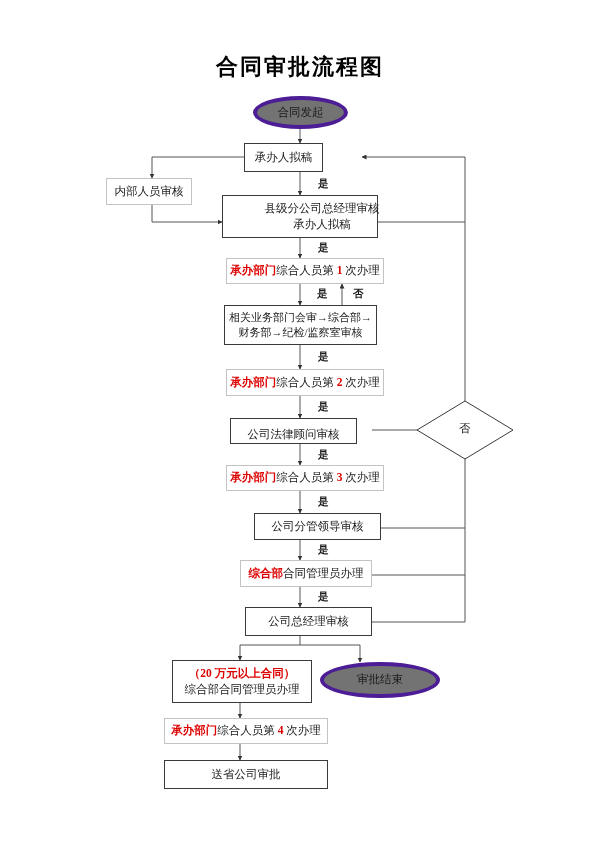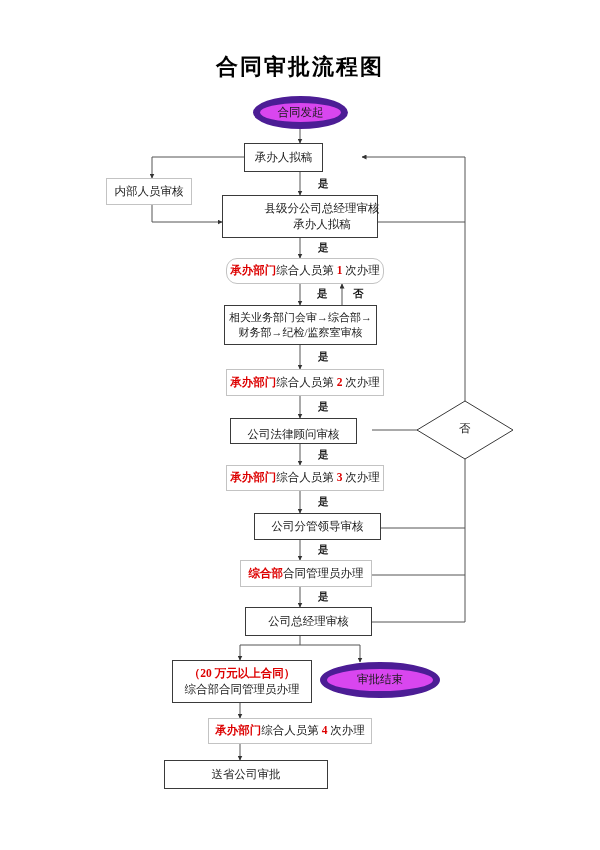--- a/index.html
+++ b/index.html
@@ -37,23 +37,23 @@
     background: #ffffff;
     z-index: 2;
   }
   .node.box-dark {
     border: 1px solid #3a3a3a;
   }
   .node.box-light {
     border: 1px solid #c3c3c3;
   }
   .node.ellipse {
-    border: 7px solid #4c1d95;
+    border: 4px solid #4c1d95;
     border-radius: 50%;
-    background: #d946ef;
+    background: #737373;
   }
   .node-text {
     font-size: 11.5px;
     white-space: nowrap;
   }
   .node-text.small {
     font-size: 11px;
   }
   .red {
     color: #dd0000;
@@ -168,21 +168,21 @@
 
   <div class="node box-light" style="left:106px; top:178px; width:86px; height:27px;">
     <span class="node-text">内部人员审核</span>
   </div>
 
   <div class="node box-dark" style="left:222px; top:195px; width:156px; height:43px;padding-left:44px;">
     <span class="node-text">县级分公司总经理审核</span>
     <span class="node-text">承办人拟稿</span>
   </div>
 
-  <div class="node box-light" style="left:226px; top:258px; width:158px; height:26px;border-radius:11px;">
+  <div class="node box-light" style="left:226px; top:258px; width:158px; height:26px;">
     <span class="node-text"><span class="red">承办部门</span><span>综合人员第 </span><span class="red-num">1</span><span> 次办理</span></span>
   </div>
 
   <div class="node box-dark" style="left:224px; top:305px; width:153px; height:40px;">
     <span class="node-text small">相关业务部门会审→综合部→</span>
     <span class="node-text small">财务部→纪检/监察室审核</span>
   </div>
 
   <div class="node box-light" style="left:226px; top:369px; width:158px; height:27px;">
     <span class="node-text"><span class="red">承办部门</span><span>综合人员第 </span><span class="red-num">2</span><span> 次办理</span></span>
@@ -210,21 +210,21 @@
 
   <div class="node box-dark" style="left:172px; top:660px; width:140px; height:43px;">
     <span class="node-text red">（20 万元以上合同）</span>
     <span class="node-text">综合部合同管理员办理</span>
   </div>
 
   <div class="node ellipse" style="left:320px; top:662px; width:120px; height:36px;">
     <span class="node-text">审批结束</span>
   </div>
 
-  <div class="node box-light" style="left:164px; top:718px; width:164px; height:26px;margin-left:44px;">
+  <div class="node box-light" style="left:164px; top:718px; width:164px; height:26px;">
     <span class="node-text"><span class="red">承办部门</span><span>综合人员第 </span><span class="red-num">4</span><span> 次办理</span></span>
   </div>
 
   <div class="node box-dark" style="left:164px; top:760px; width:164px; height:29px;">
     <span class="node-text">送省公司审批</span>
   </div>
 
   <svg style="position:absolute; left:416px; top:400px; width:98px; height:60px; z-index:2;" viewBox="0 0 98 60" xmlns="http://www.w3.org/2000/svg">
     <polygon points="49,1 97,30 49,59 1,30" fill="#ffffff" stroke="#3a3a3a" stroke-width="1"></polygon>
   </svg>

